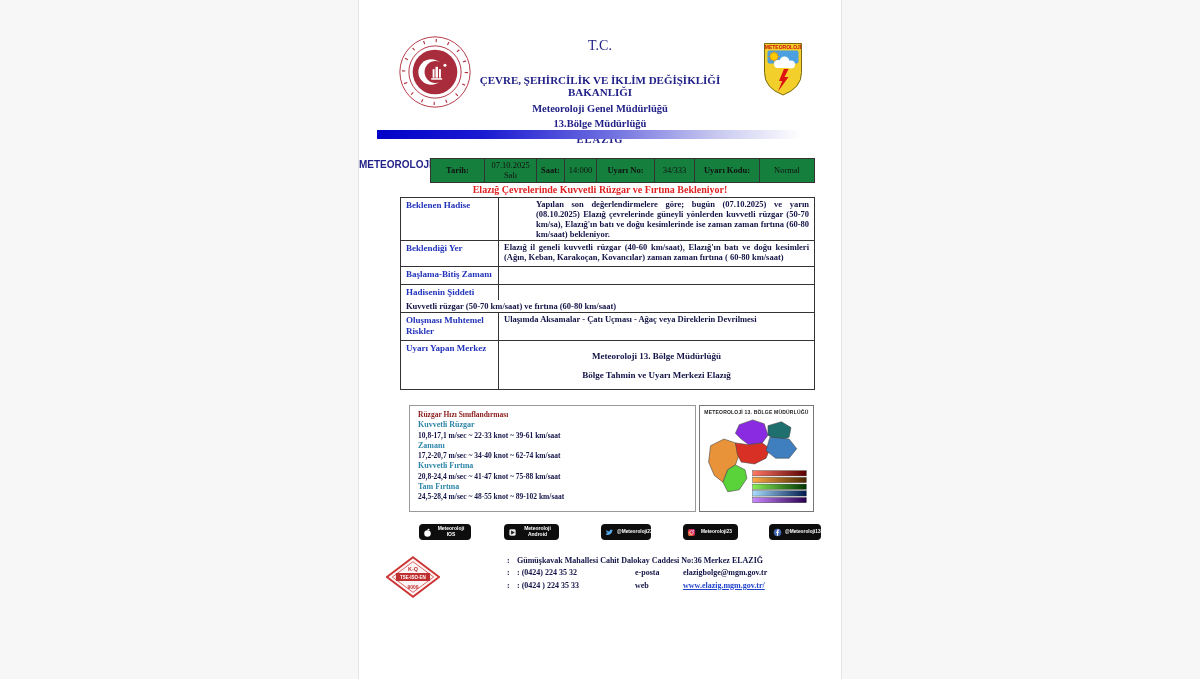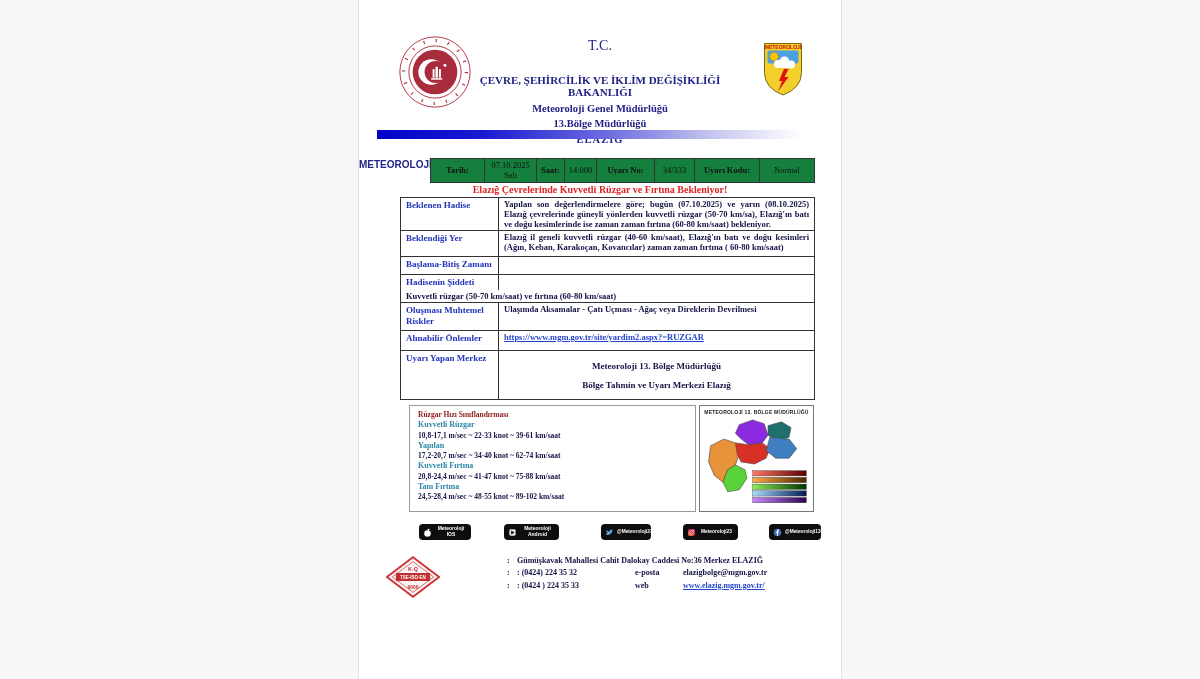--- a/index.html
+++ b/index.html
@@ -33,21 +33,21 @@
     font-size:10px; font-weight:bold; color:#e02222; }
 
   
   .mtable { position:absolute; left:41px; top:197px; width:415px; border:1px solid #333; background:#fff; }
   .mrow { display:flex; border-top:1px solid #333; }
   .mrow:first-child { border-top:none; }
   .mlabel { width:98px; flex:none; border-right:1px solid #333; padding:2px 3px 2px 5px;
     color:#2233bb; font-weight:bold; font-size:9px; line-height:1.2; }
   .mvalue { flex:1; padding:1px 5px 1px 5px; font-size:8.5px; font-weight:bold; color:#131347;
     line-height:1.18; text-align:justify; }
-  .r1 { min-height:32px; } .r2 { min-height:26px; } .r3 { min-height:18px; }
+  .r1 { min-height:32px;gap:32px; } .r2 { min-height:26px; } .r3 { min-height:18px; }
   .r4 { min-height:16px;flex-direction:column; } .r5 { min-height:28px; } .r6 { min-height:20px; } .r7 { min-height:49px; }
   .mlink { color:#2244cc; text-decoration:underline; font-weight:bold; font-size:8.5px; }
   .center-val { text-align:center; }
   .center-val .cl1 { margin-top:9px; font-size:9px; }
   .center-val .cl2 { margin-top:9px; font-size:9px; }
 
   
   .legend { position:absolute; left:50px; top:405px; width:287px; height:107px; border:1px solid #999; padding:4px 8px; background:#fff; }
   .lg-title { color:#8b1a1a; font-weight:bold; font-size:7.5px; line-height:1.35; }
   .lg-name { color:#2e86a8; font-weight:bold; font-size:8px; line-height:1.3; }
@@ -165,40 +165,34 @@
       <div class="mlabel">Başlama-Bitiş Zamanı</div>
     </div>
     <div class="mrow r4">
       <div class="mlabel">Hadisenin Şiddeti</div>
       <div class="mvalue">Kuvvetli rüzgar (50-70 km/saat) ve fırtına (60-80 km/saat)</div>
     </div>
     <div class="mrow r5">
       <div class="mlabel">Oluşması Muhtemel Riskler</div>
       <div class="mvalue">Ulaşımda Aksamalar - Çatı Uçması - Ağaç veya Direklerin Devrilmesi</div>
     </div>
-    <div class="mrow r6">
-      <div class="mlabel">Alınabilir Önlemler</div>
-      <div class="mvalue">
-        <a class="mlink" href="#">https://www.mgm.gov.tr/site/yardim2.aspx?=RUZGAR</a>
-      </div>
-    </div>
     <div class="mrow r7">
       <div class="mlabel">Uyarı Yapan Merkez</div>
       <div class="mvalue center-val">
         <div class="cl1">Meteoroloji 13. Bölge Müdürlüğü</div>
         <div class="cl2">Bölge Tahmin ve Uyarı Merkezi Elazığ</div>
       </div>
     </div>
   </div>
 
   <div class="legend">
     <div class="lg-title">Rüzgar Hızı Sınıflandırması</div>
     <div class="lg-name">Kuvvetli Rüzgar</div>
     <div class="lg-range">10,8-17,1 m/sec ~ 22-33 knot ~ 39-61 km/saat</div>
-    <div class="lg-name">Yapılan</div>
+    <div class="lg-name">Zamanı</div>
     <div class="lg-range">17,2-20,7 m/sec ~ 34-40 knot ~ 62-74 km/saat</div>
     <div class="lg-name">Kuvvetli Fırtına</div>
     <div class="lg-range">20,8-24,4 m/sec ~ 41-47 knot ~ 75-88 km/saat</div>
     <div class="lg-name">Tam Fırtına</div>
     <div class="lg-range">24,5-28,4 m/sec ~ 48-55 knot ~ 89-102 km/saat</div>
   </div>
 
   <div class="mapbox">
     <div class="map-title">METEOROLOJİ 13. BÖLGE MÜDÜRLÜĞÜ</div>
     <svg class="map-svg" viewBox="0 0 112 96">

